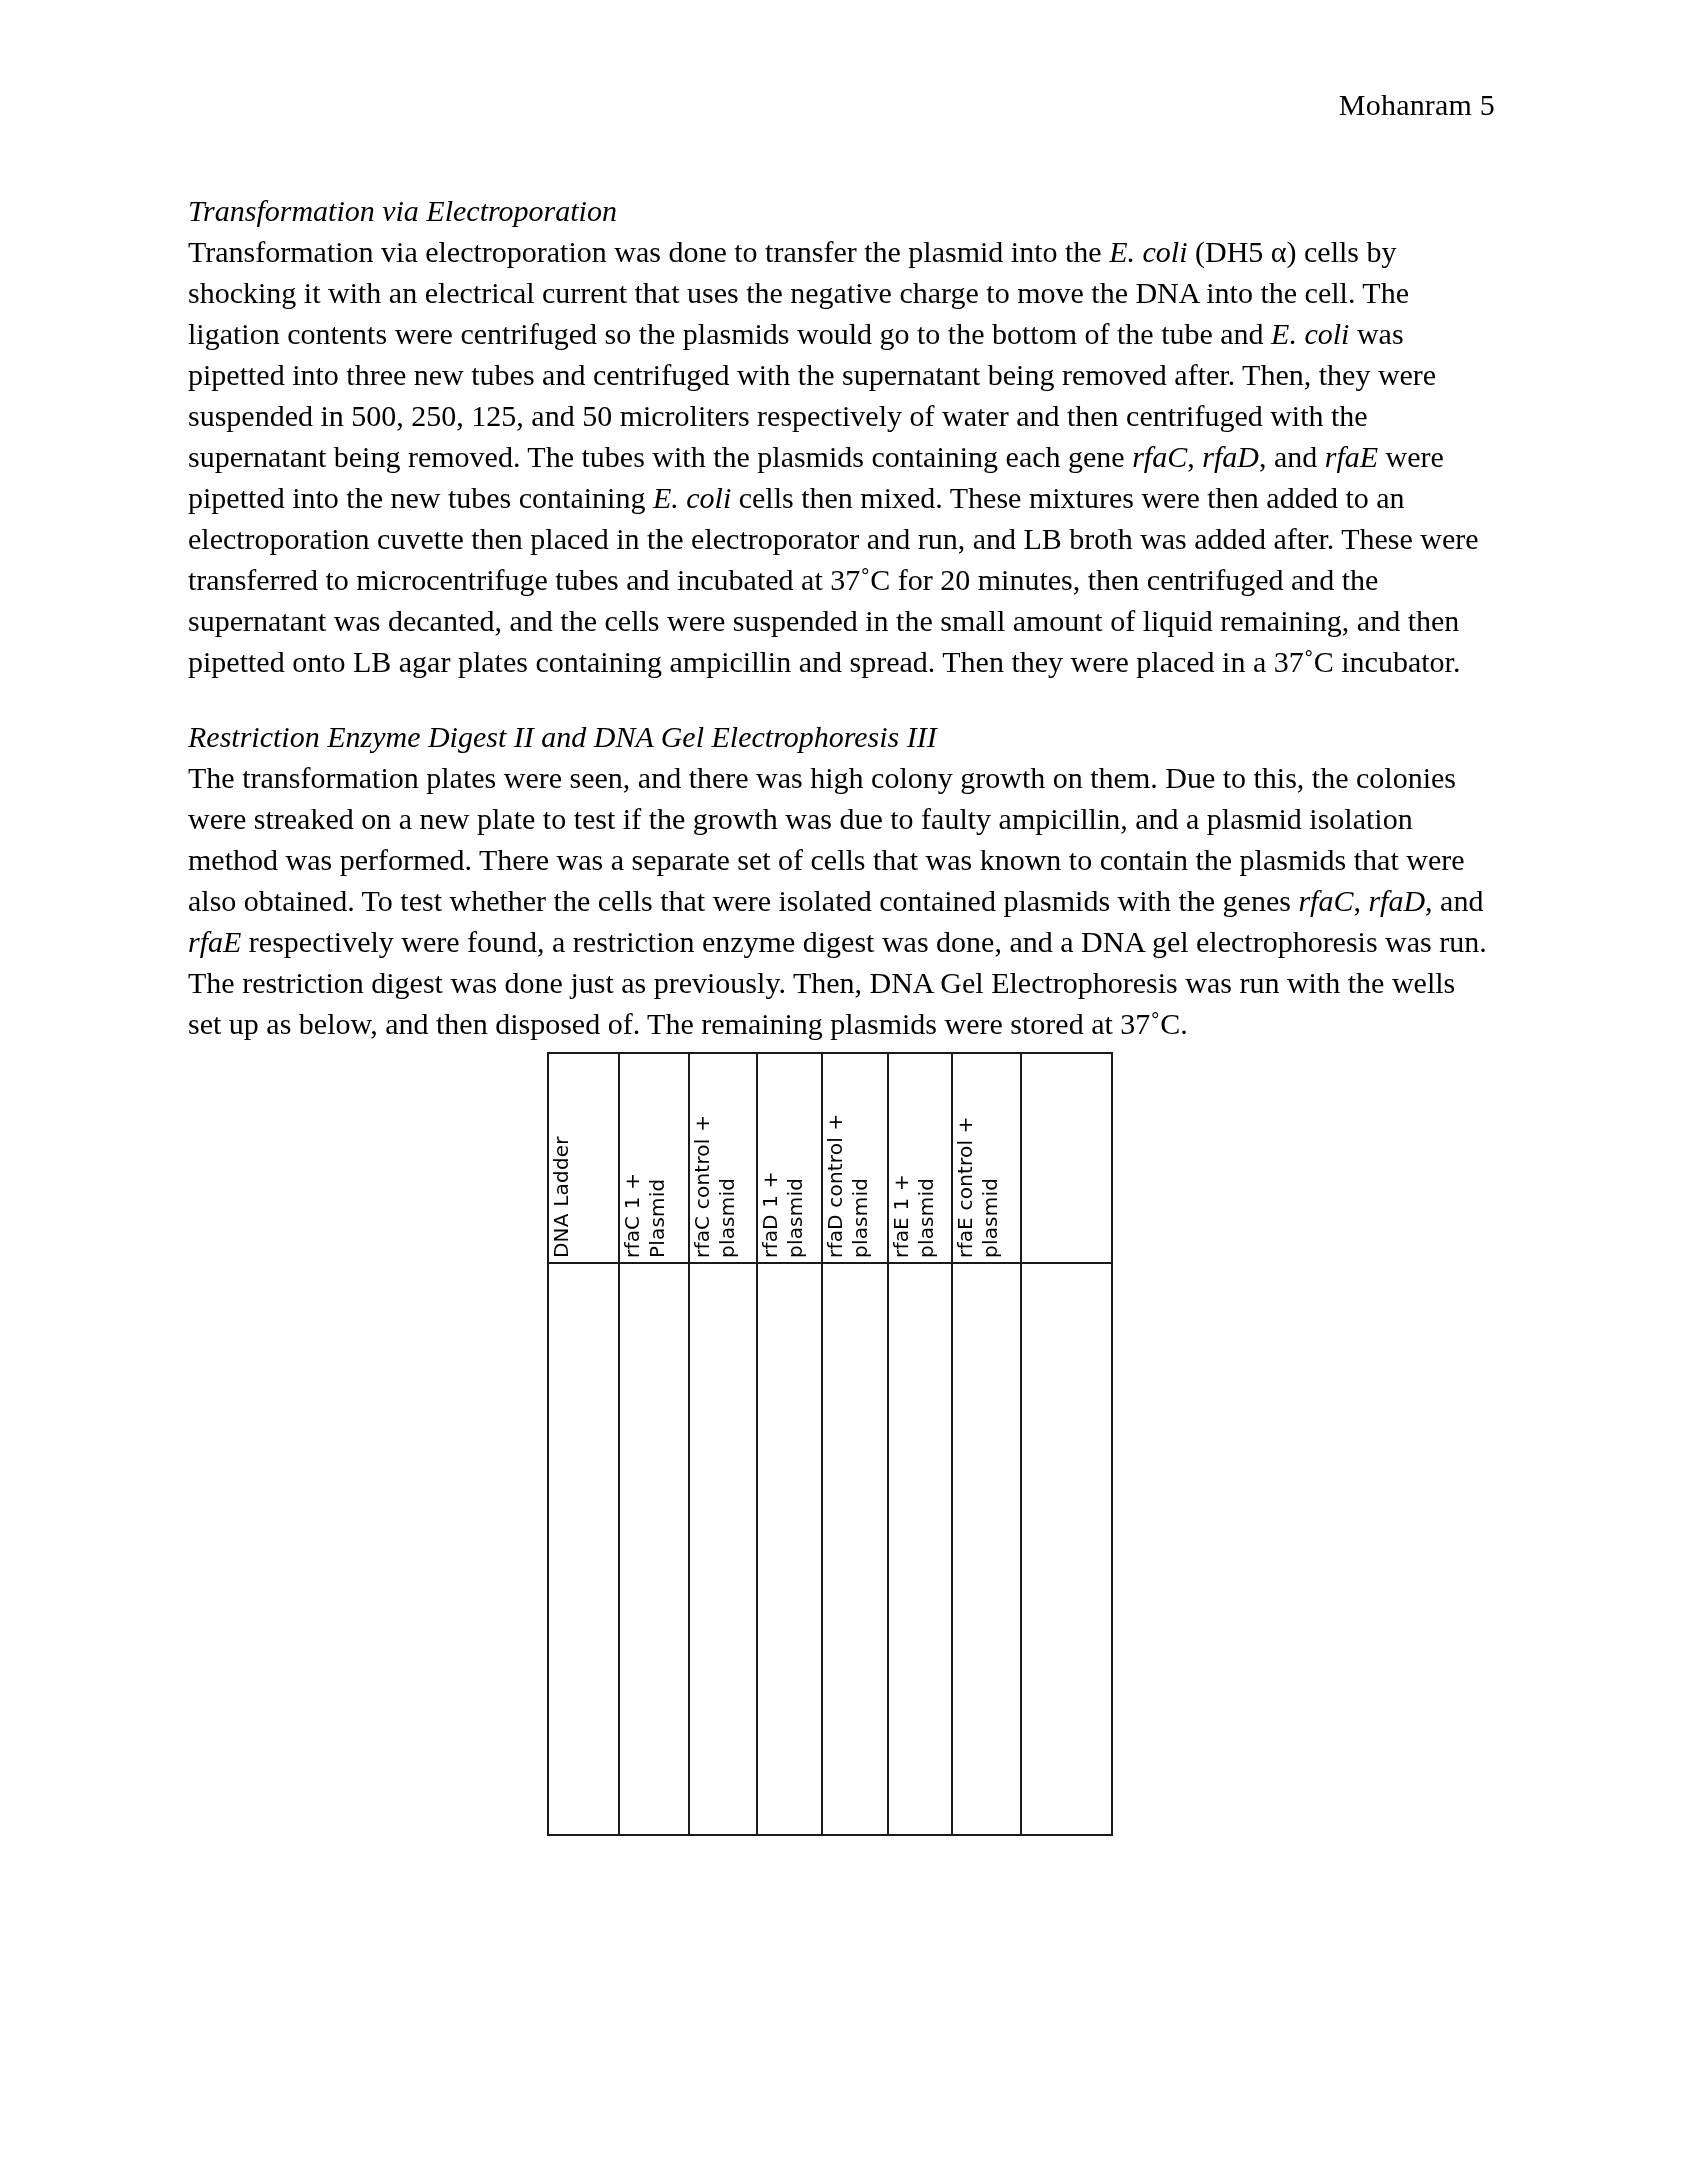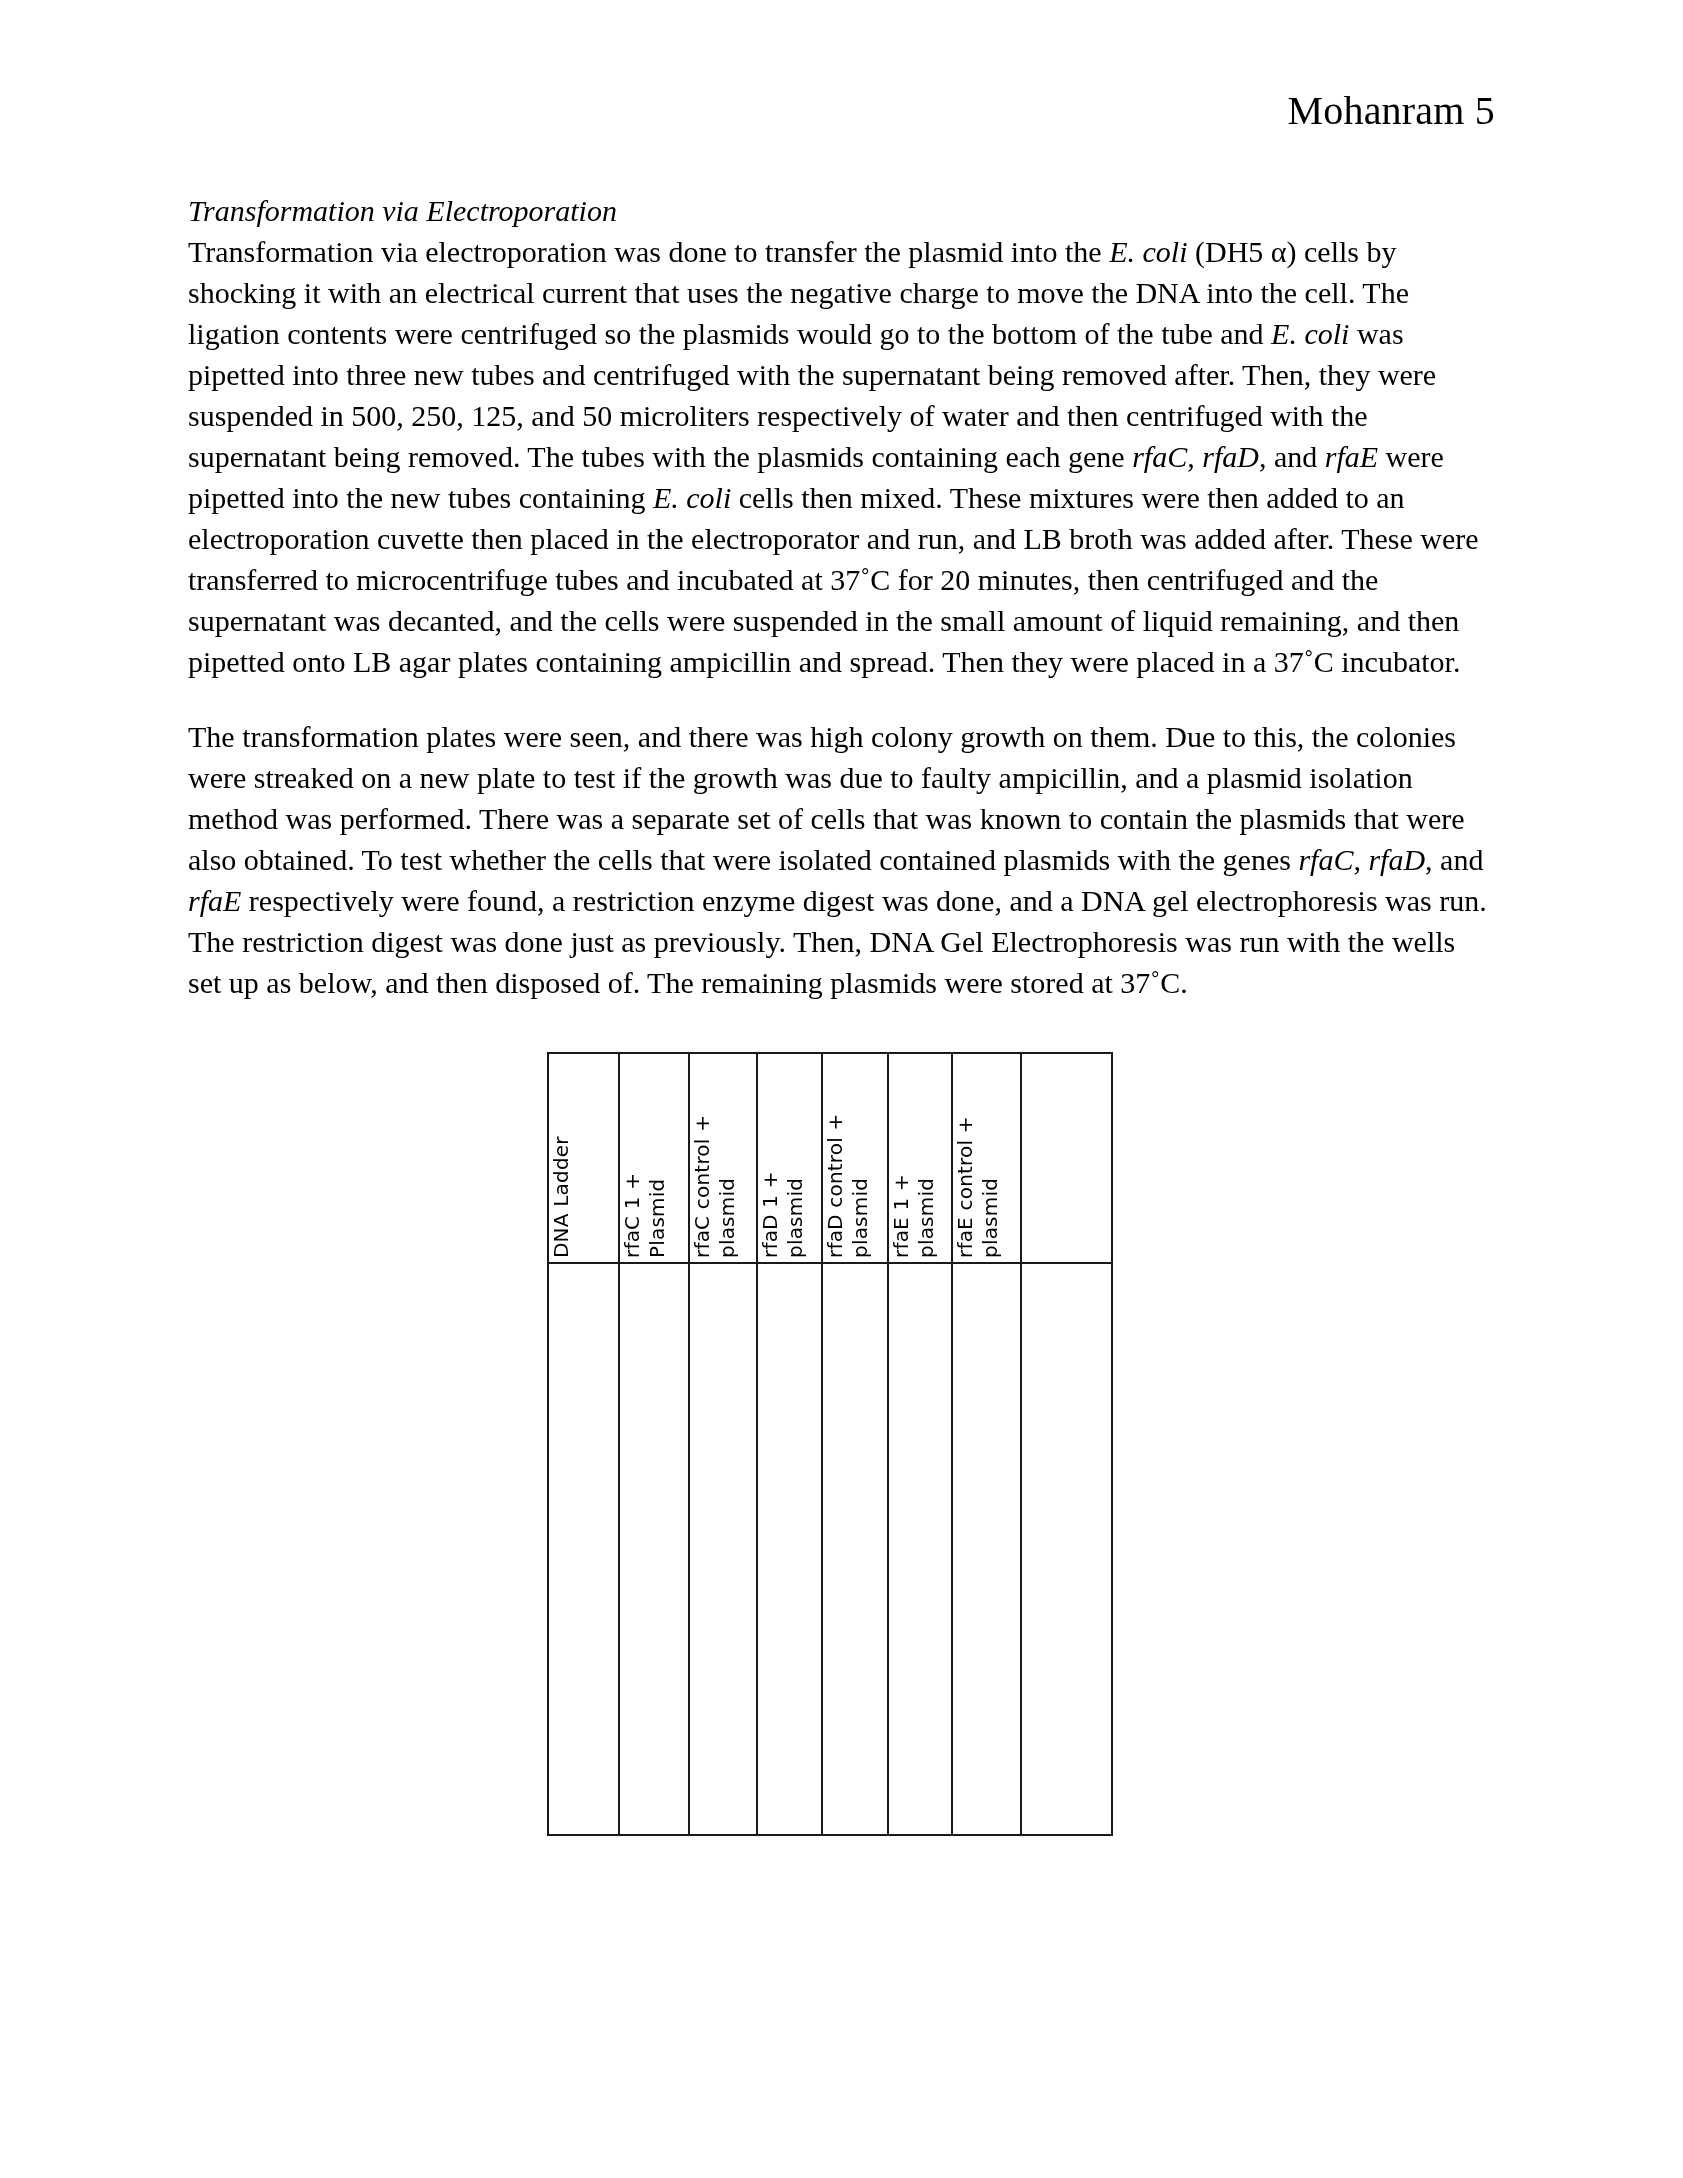--- a/index.html
+++ b/index.html
@@ -23,21 +23,21 @@
     height: 2178px;
     box-sizing: border-box;
     padding: 0;
   }
 
   
   .page-header {
     position: absolute;
     top: 87px;
     right: 188px;
-    font-size: 40px;
+    font-size: 30px;
     line-height: 1.2;
     letter-spacing: 0.2px;
     white-space: nowrap;
   }
 
   
   .content {
     position: absolute;
     left: 188px;
     top: 190px;
@@ -145,20 +145,21 @@
   <div class="page-header">Mohanram 5</div>
 
   <div class="content">
 
     <div class="section">
       <div class="section-heading">Transformation via Electroporation</div>
       <p class="body-par"><span>Transformation via electroporation was done to transfer the plasmid into the </span><span class="it">E. coli</span><span> (DH5 α) cells by shocking it with an electrical current that uses the negative charge to move the DNA into the cell. The ligation contents were centrifuged so the plasmids would go to the bottom of the tube and </span><span class="it">E. coli</span><span> was pipetted into three new tubes and centrifuged with the supernatant being removed after. Then, they were suspended in 500, 250, 125, and 50 microliters respectively of water and then centrifuged with the supernatant being removed. The tubes with the plasmids containing each gene </span><span class="it">rfaC</span><span>, </span><span class="it">rfaD</span><span>, and </span><span class="it">rfaE</span><span> were pipetted into the new tubes containing </span><span class="it">E. coli</span><span> cells then mixed. These mixtures were then added to an electroporation cuvette then placed in the electroporator and run, and LB broth was added after. These were transferred to microcentrifuge tubes and incubated at 37˚C for 20 minutes, then centrifuged and the supernatant was decanted, and the cells were suspended in the small amount of liquid remaining, and then pipetted onto LB agar plates containing ampicillin and spread. Then they were placed in a 37˚C incubator.</span></p>
     </div>
 
     <div class="section">
+      <div class="section-heading">Restriction Enzyme Digest II and DNA Gel Electrophoresis III</div>
       <p class="body-par"><span>The transformation plates were seen, and there was high colony growth on them. Due to this, the colonies were streaked on a new plate to test if the growth was due to faulty ampicillin, and a plasmid isolation method was performed. There was a separate set of cells that was known to contain the plasmids that were also obtained. To test whether the cells that were isolated contained plasmids with the genes </span><span class="it">rfaC</span><span>, </span><span class="it">rfaD</span><span>, and </span><span class="it">rfaE</span><span> respectively were found, a restriction enzyme digest was done, and a DNA gel electrophoresis was run. The restriction digest was done just as previously. Then, DNA Gel Electrophoresis was run with the wells set up as below, and then disposed of. The remaining plasmids were stored at 37˚C.</span></p>
     </div>
 
   </div>
 
   <div class="figure-block">
     <table class="gel-table">
       <tbody>
           <tr class="label-row">
         <td class="c0">

